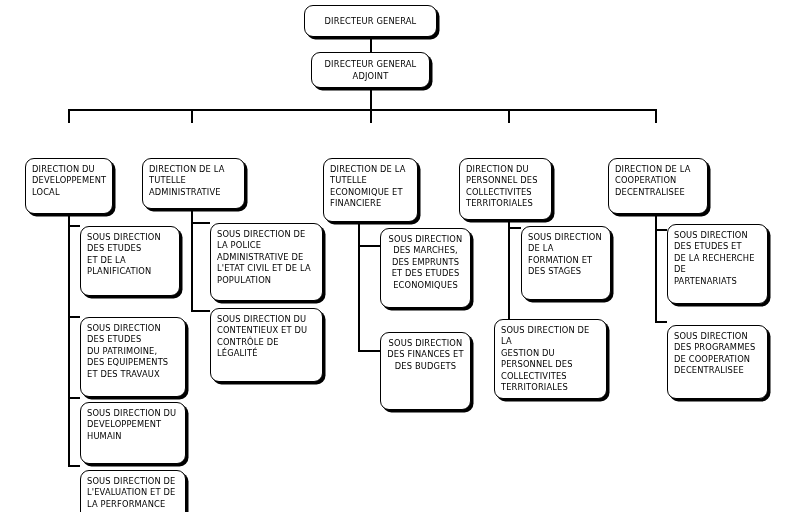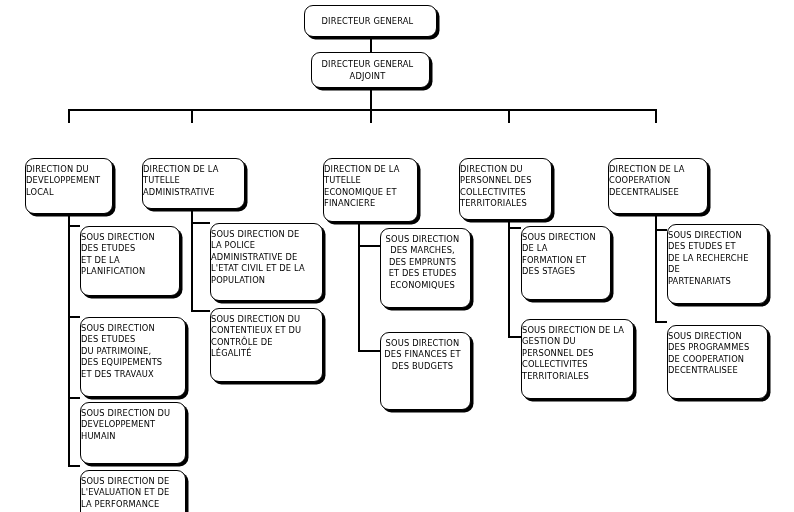--- a/index.html
+++ b/index.html
@@ -19,21 +19,21 @@
     position: absolute;
     box-sizing: border-box;
     background: #ffffff;
     border: 1.5px solid #000000;
     border-radius: 9px;
     box-shadow: 2.5px 2.5px 0 0 #000000;
     color: #000000;
     font-size: 8.3px;
     line-height: 11.4px;
     letter-spacing: 0.15px;
-    padding: 5px 6px 4px 0;
+    padding: 5px 6px 4px 6px;
     white-space: pre-line;
     overflow: hidden;
   }
   .node.center   { text-align: center; }
   .node.left     { text-align: left; }
   .node.vcenter  { display: flex; flex-direction: column; justify-content: center; }
   .node.top      { display: block; margin-top: 36px; }
 
   .connector {
     position: absolute;
@@ -146,21 +146,21 @@
 
   <div class="node center top" style="left:380px; top:296px; width:91px; height:78px;">SOUS DIRECTION
 DES FINANCES ET
 DES BUDGETS</div>
 
   <div class="node left top" style="left:521px; top:190px; width:90px; height:74px;">SOUS DIRECTION
 DE LA
 FORMATION ET
 DES STAGES</div>
 
-  <div class="node left top" style="left:521px; top:283px; width:113px; height:80px;">SOUS DIRECTION DE LA
+  <div class="node left top" style="left:494px; top:283px; width:113px; height:80px;">SOUS DIRECTION DE LA
 GESTION DU
 PERSONNEL DES
 COLLECTIVITES
 TERRITORIALES</div>
 
   <div class="node left top" style="left:667px; top:188px; width:101px; height:80px;">SOUS DIRECTION
 DES ETUDES ET
 DE LA RECHERCHE
 DE
 PARTENARIATS</div>

